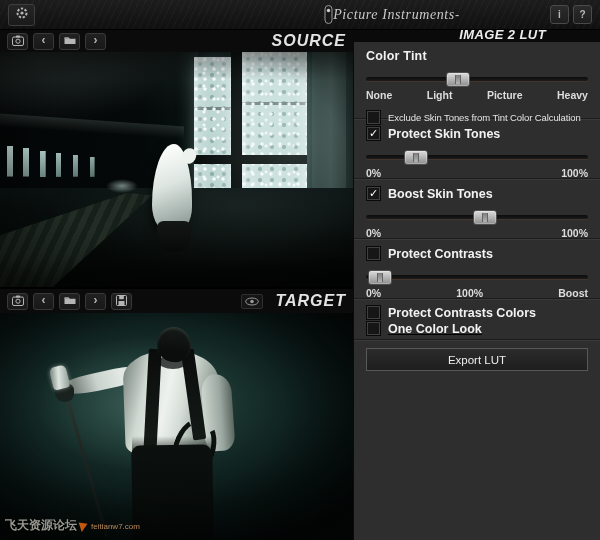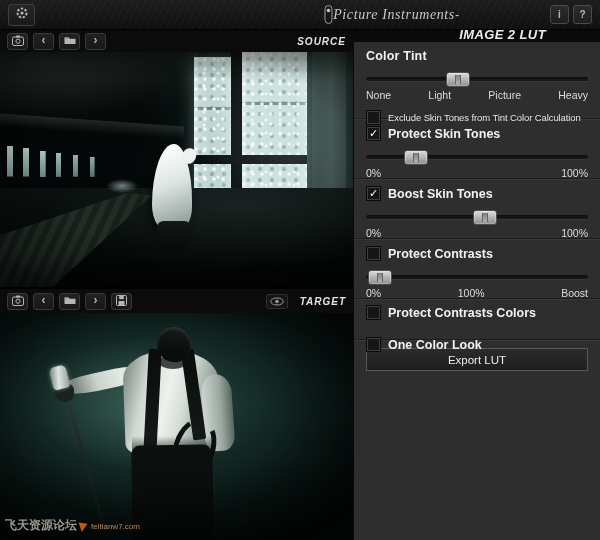--- a/index.html
+++ b/index.html
@@ -23,21 +23,21 @@
     border-radius:3px;color:#b9b9b9;font-size:10px;font-weight:bold;display:flex;align-items:center;
     justify-content:center;margin-left:4px;}
 
   
   .left-col{position:absolute;top:30px;left:0;width:353px;height:510px;background:#050505;}
   .img-toolbar{height:22px;background:#0b0b0b;display:flex;align-items:center;padding:0 7px;gap:5px;box-sizing:border-box;}
   .icon-btn{width:21px;height:17px;background:linear-gradient(#212121,#181818);border:1px solid #393939;
     border-radius:3px;color:#b5b5b5;display:flex;align-items:center;justify-content:center;
     font-size:12px;font-weight:bold;line-height:1;padding:0;}
   .icon-btn .chev{position:relative;top:-1px;}
-  .pane-label{margin-left:auto;color:#e3e3e3;font-style:italic;font-weight:bold;font-size:10px;letter-spacing:1px;}
+  .pane-label{margin-left:auto;color:#e3e3e3;font-style:italic;font-weight:bold;font-size:16px;letter-spacing:1px;}
   .eye-btn{margin-left:auto;width:22px;height:15px;display:flex;align-items:center;justify-content:center;
     background:#151515;border:1px solid #2e2e2e;border-radius:2px;}
   .eye-btn + .pane-label{margin-left:7px;}
 
   .scene{position:relative;overflow:hidden;}
   .scene *{position:absolute;}
   .source-scene{height:235px;border-bottom:1px solid #000;
     background:linear-gradient(96deg,#030606 0%,#040808 40%,#081312 58%,#0d1c1a 78%,#15302c 100%);}
   .target-toolbar{border-top:1px solid #000;height:25px;}
   .target-scene{height:227px;
@@ -144,24 +144,24 @@
   .section-title{color:#f2f2f2;font-weight:bold;font-size:12.5px;letter-spacing:0.2px;}
   .slider{position:relative;height:14px;margin-top:9px;}
   .slider .track{position:absolute;left:0;right:0;top:5px;height:4px;border-radius:2px;
     background:linear-gradient(#0c0c0c,#1b1b1b);box-shadow:0 1px 0 rgba(120,70,40,0.30);}
   .slider .handle{position:absolute;top:0;width:22px;height:13px;margin-left:-11px;border-radius:3px;
     background:linear-gradient(#dcdcdc,#8e8e8e);border:1px solid #4f4f4f;
     box-shadow:inset 0 0 0 1px rgba(255,255,255,0.25);}
   .slider .handle::before{content:"";position:absolute;left:50%;top:2px;bottom:2px;width:4px;
     margin-left:-3px;background:linear-gradient(#7d7d7d,#b3b3b3);
     border-left:1px solid #636363;border-right:1px solid #636363;}
-  .ticks{display:flex;justify-content:space-between;color:#dcdcdc;font-size:10.5px;margin-top:3px;}
+  .ticks{display:flex;justify-content:space-between;color:#dcdcdc;font-size:10.5px;margin-top:3px;font-weight:bold;}
   .cb-row{display:flex;align-items:center;gap:7px;}
   .cb-row.gap-top{margin-top:9px;}
-  .cb-row.gap-small{margin-top:17px;}
+  .cb-row.gap-small{margin-top:1px;text-decoration:underline;}
   .checkbox{flex:none;width:13px;height:13px;background:#161616;border:1px solid #090909;
     box-shadow:inset 0 0 0 1px #404040;color:#fff;font-size:11px;line-height:12px;text-align:center;}
   .cb-label-small{color:#e4e4e4;font-size:9.5px;letter-spacing:-0.1px;}
   .cb-label-bold{color:#f2f2f2;font-weight:bold;font-size:12.5px;}
   .export-wrap{padding:8px 12px;}
   .export-btn{width:100%;height:23px;background:linear-gradient(#2b2b2b,#1e1e1e);
     border:1px solid #585858;color:#ececec;font-size:11.5px;display:flex;align-items:center;
     justify-content:center;box-sizing:border-box;}
 </style>
 </head>

